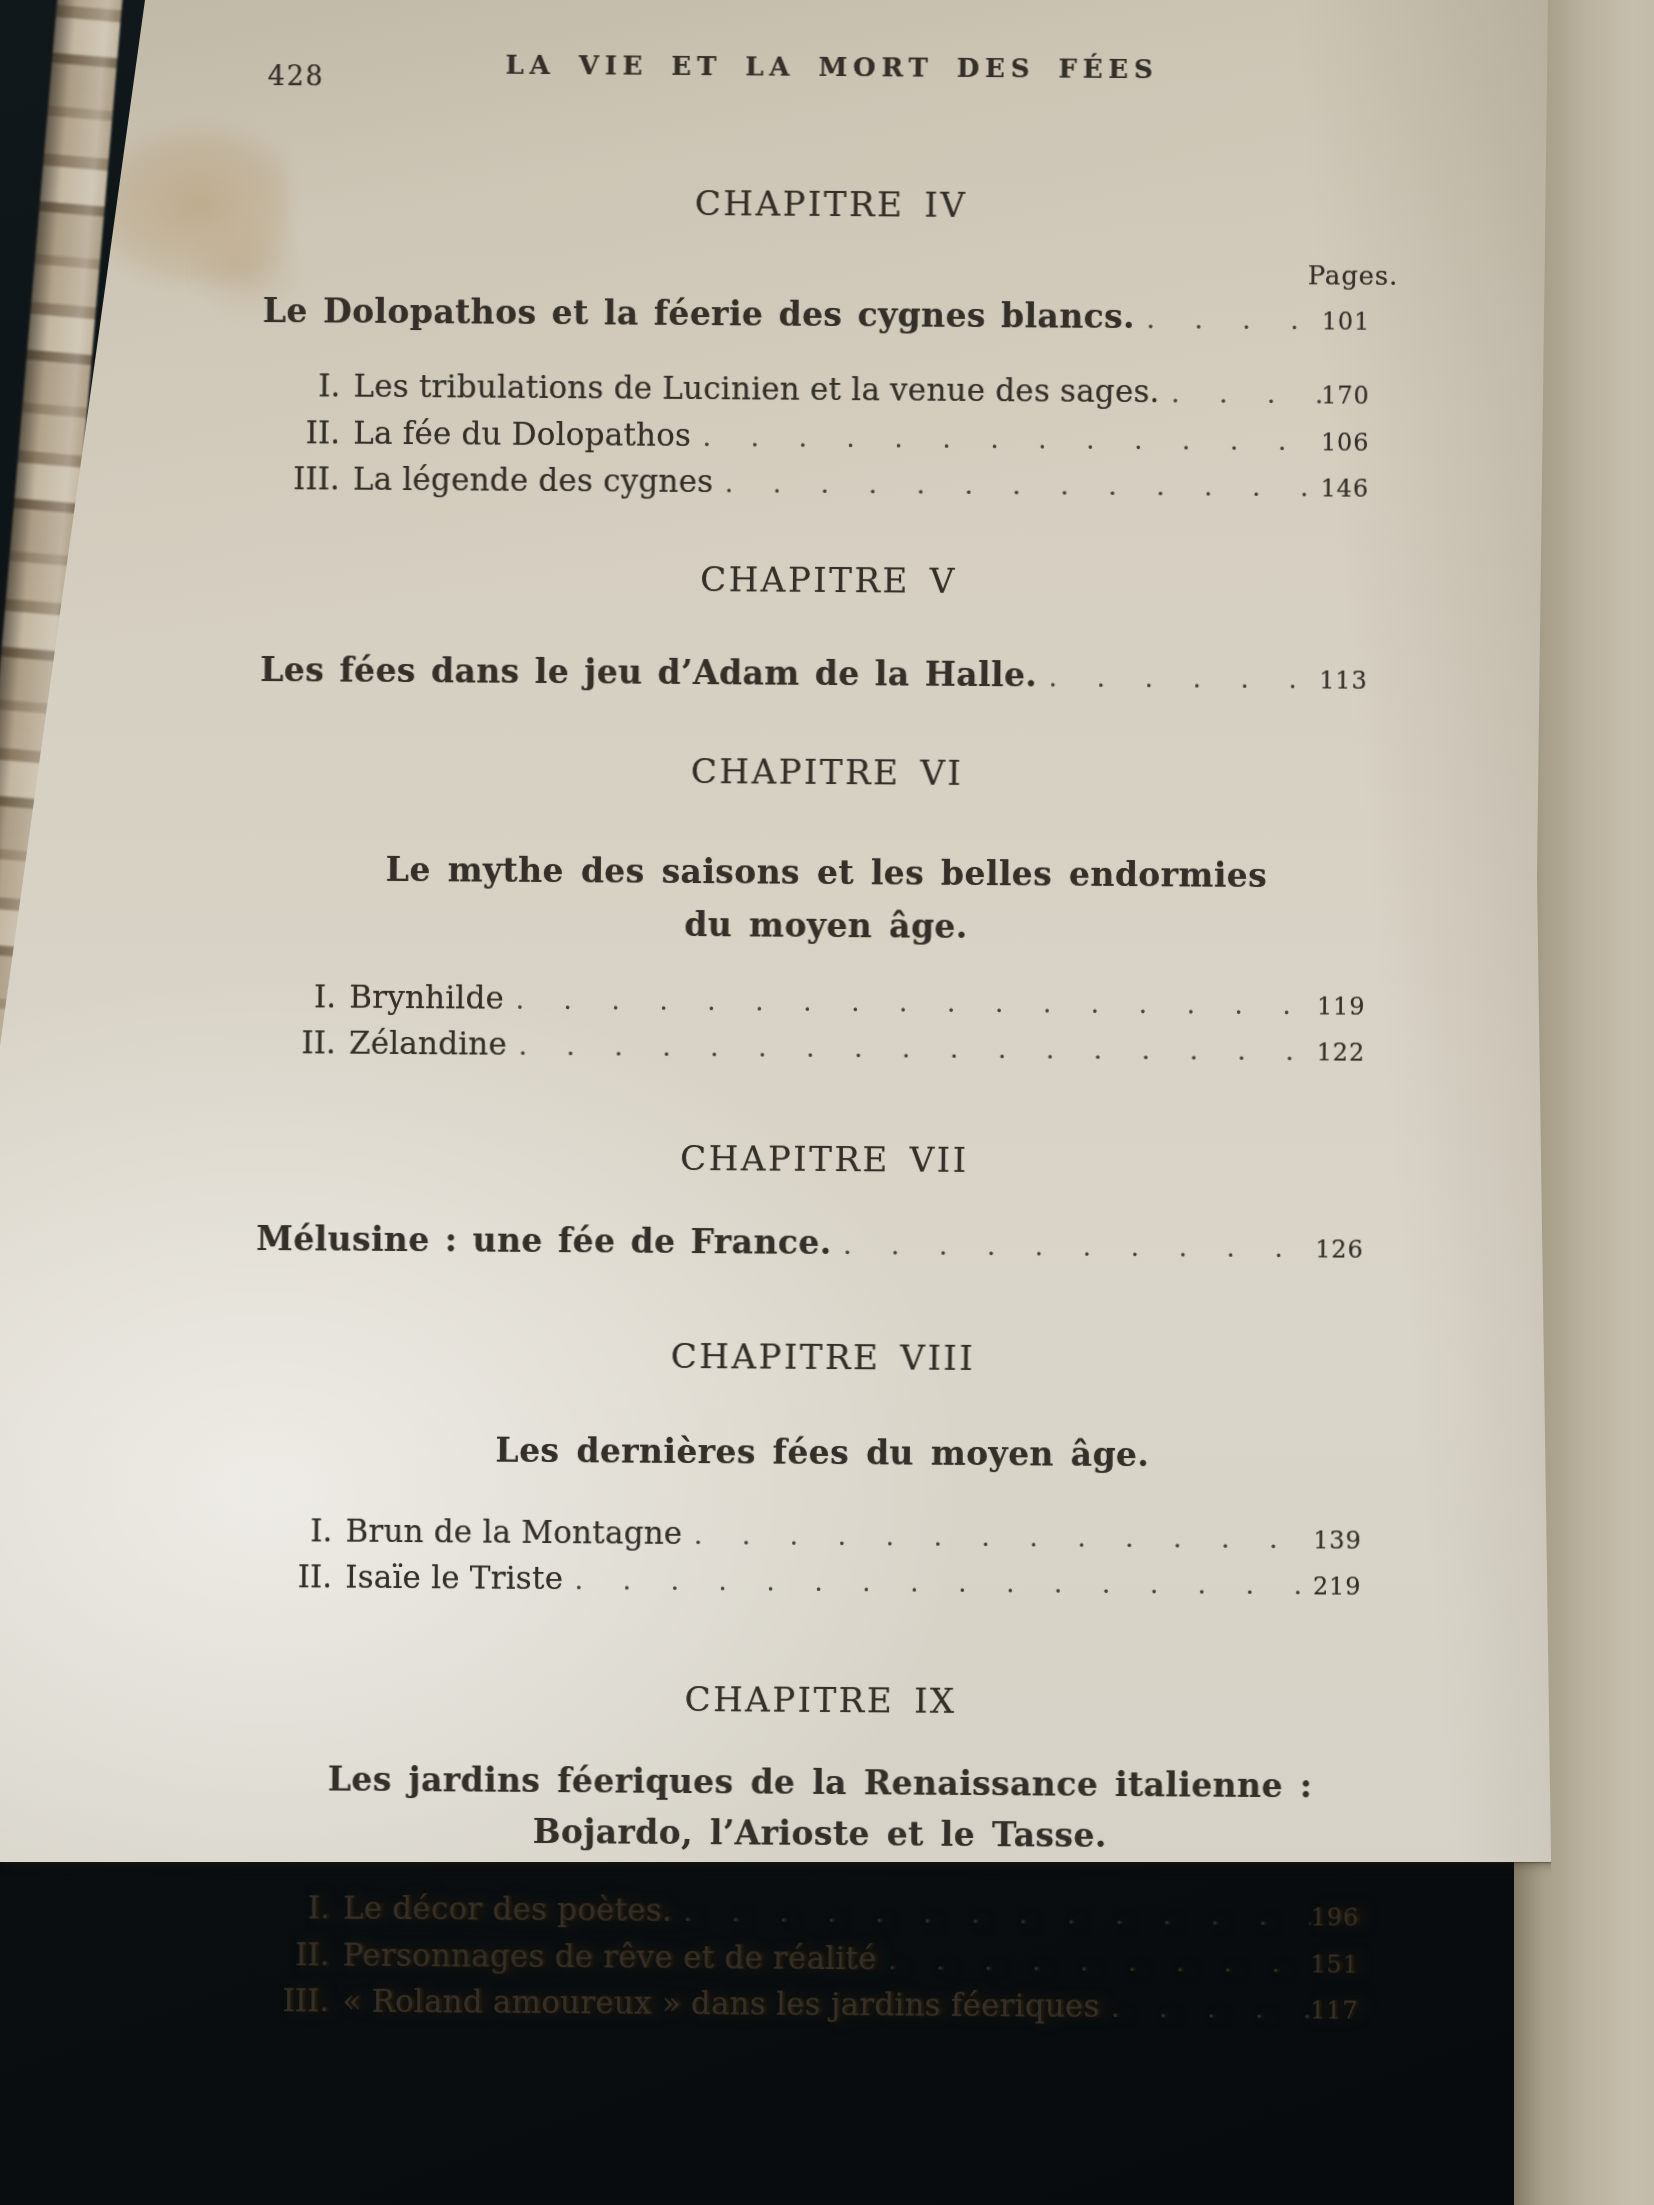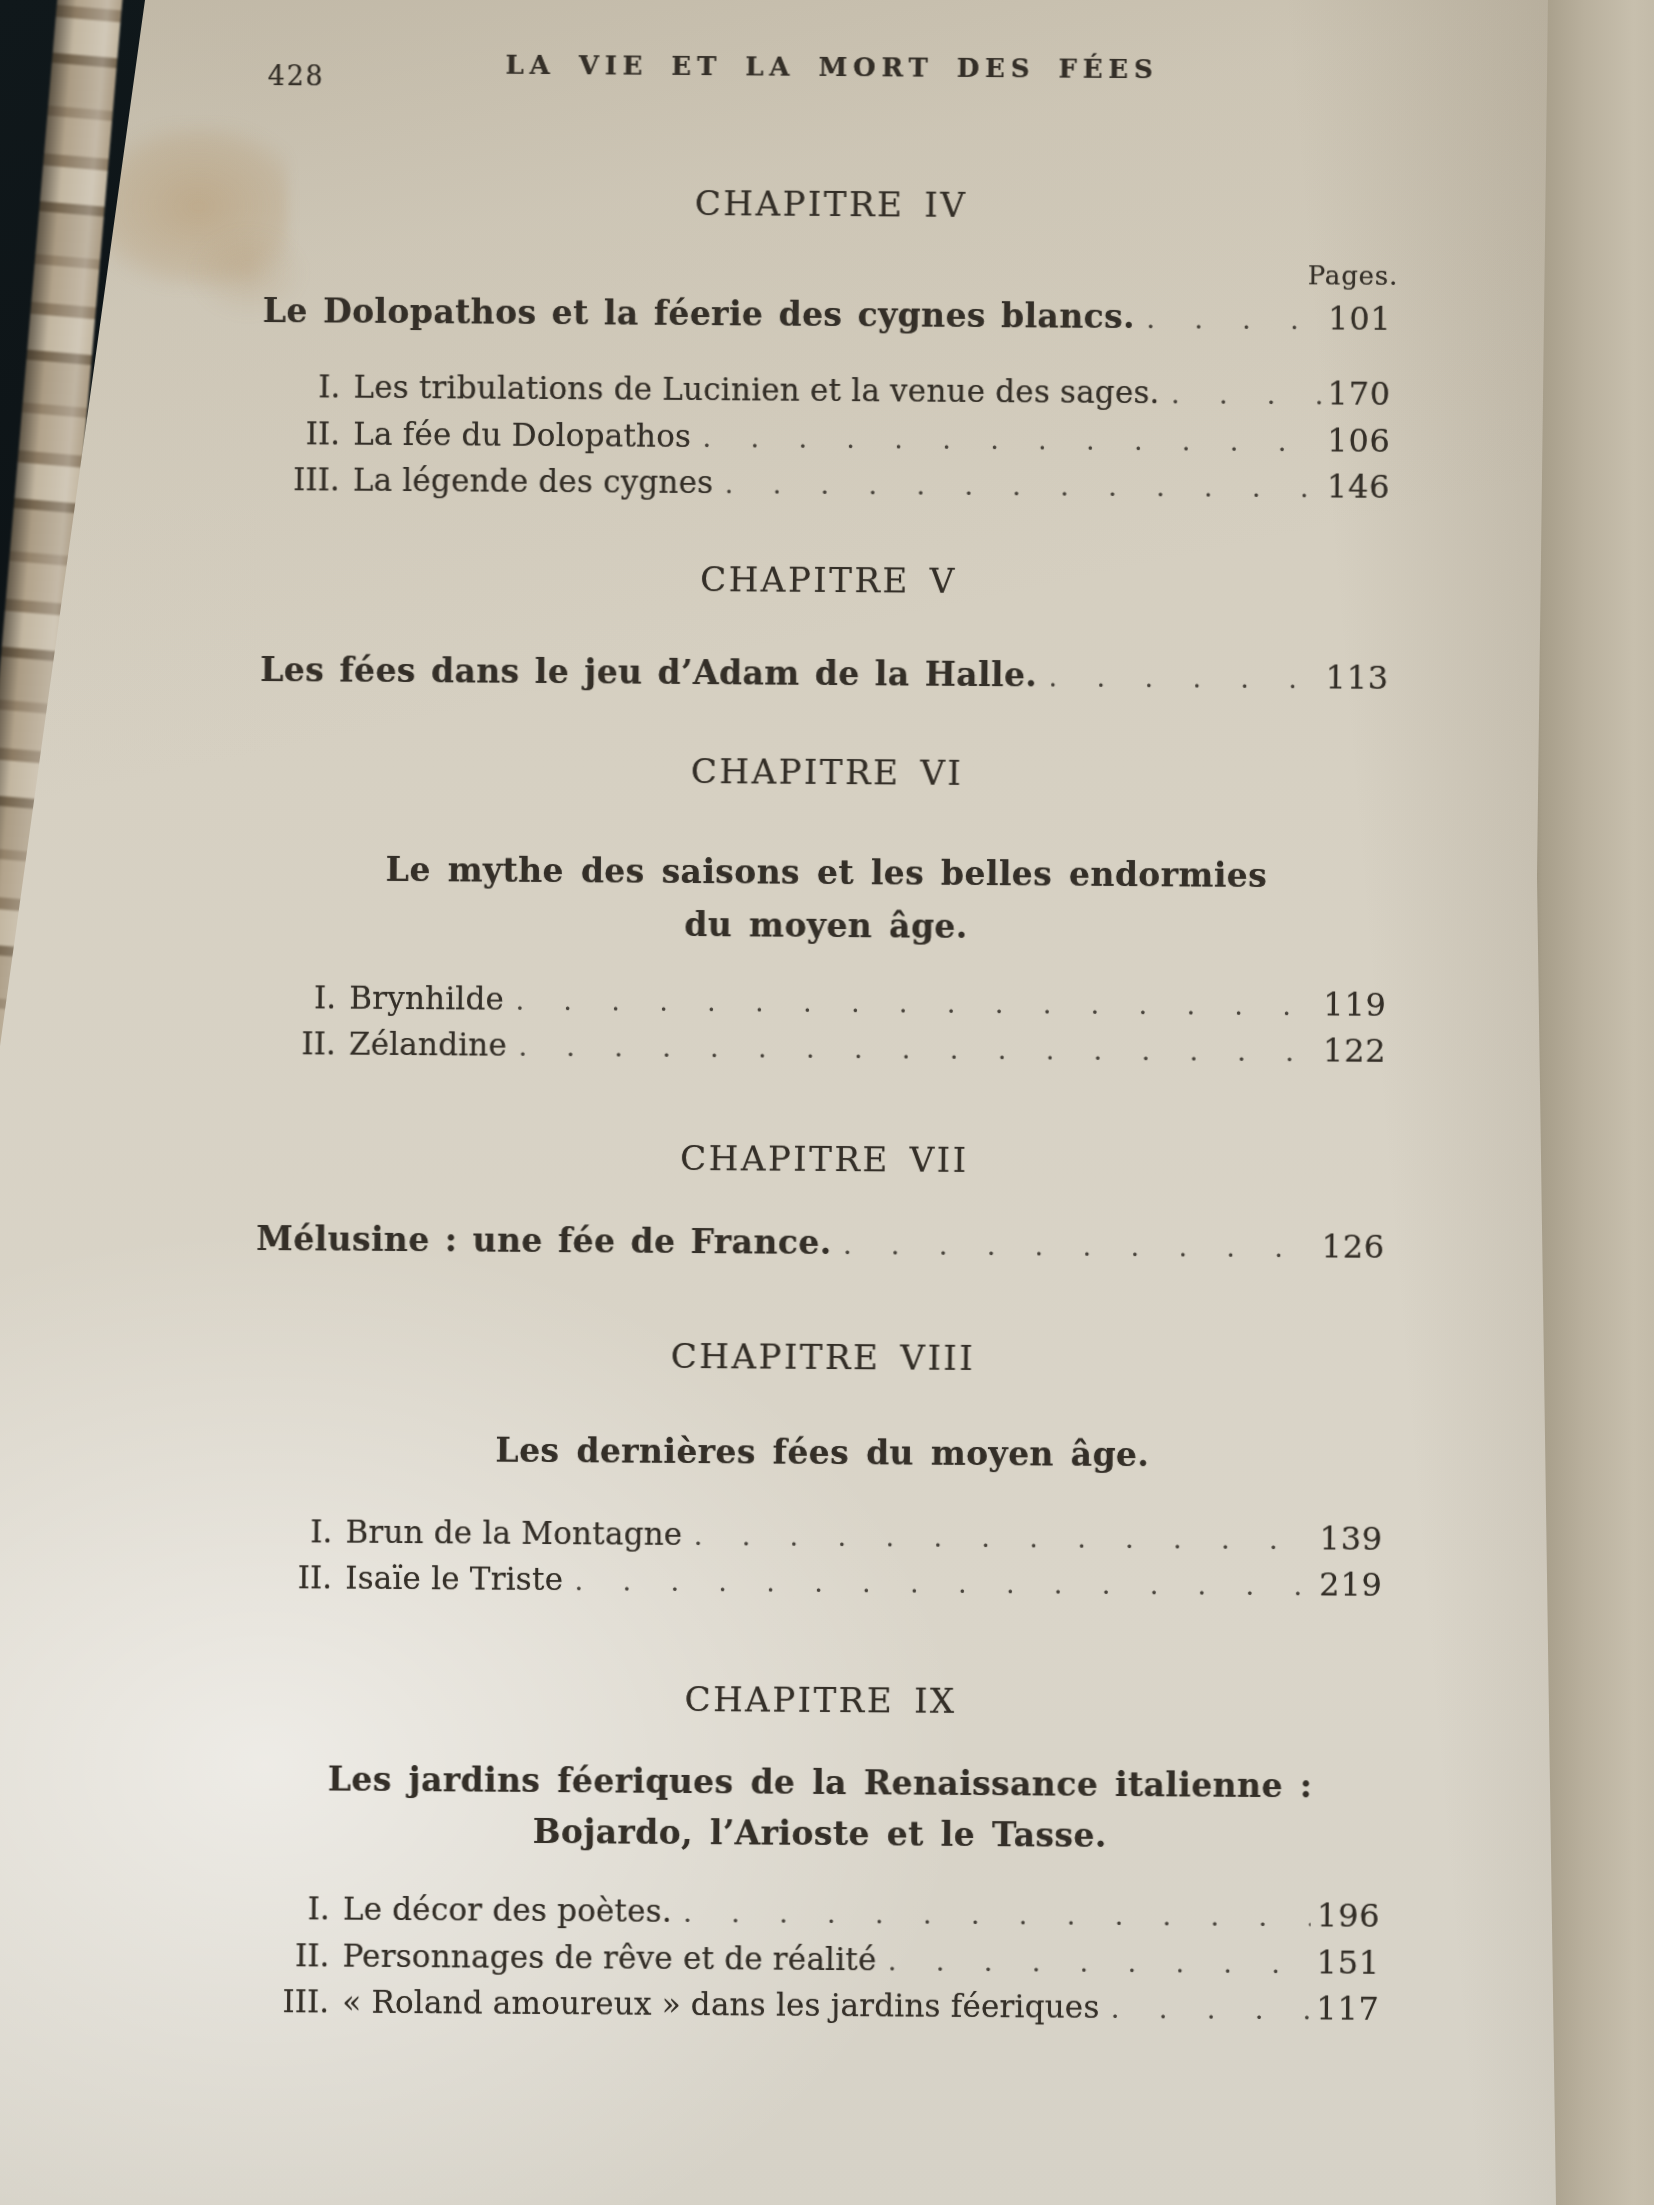--- a/index.html
+++ b/index.html
@@ -12,21 +12,21 @@
   .photo{position:relative;width:1654px;height:2205px;background:linear-gradient(160deg,#10181b 0%,#0b1013 40%,#070b0d 100%);}
 
   
   .page-adjacent{
     position:absolute;left:1514px;top:0;width:141px;height:2205px;
     background:linear-gradient(90deg,#847b67 0%,#a79e8a 20%,#b9b09d 50%,#c7bfad 85%,#c3bba9 100%);
   }
 
   
   .page{
-    position:absolute;left:0;top:0;width:1654px;height:2205px;
+    position:absolute;left:0;top:0;width:1654px;height:1862px;
     clip-path:polygon(145px 0px,1548px 0px,1537px 877px,1556px 2205px,0px 2205px,0px 1046px);
     background:
       linear-gradient(168deg,rgba(150,138,116,.30) 0%,rgba(150,138,116,.10) 13%,rgba(0,0,0,0) 32%),
       linear-gradient(265deg,rgba(90,76,54,.42) 0%,rgba(90,76,54,.20) 5%,rgba(0,0,0,0) 20%),
       radial-gradient(1034px 786px at 16% 80%,rgba(255,255,255,.55),rgba(255,255,255,0) 68%),
       linear-gradient(180deg,#d2cbbb 0%,#d6d0c2 35%,#dad5c9 72%,#d6d2c7 100%);
     filter:drop-shadow(2.5px 0 0.8px rgba(42,30,12,.9)) drop-shadow(7.4px 0 5.8px rgba(42,30,12,.55));
   }
 
   
@@ -78,21 +78,21 @@
   .toc-line{display:flex;align-items:baseline;}
   .main-title{font-weight:700;font-size:33px;white-space:nowrap;word-spacing:3.3px;letter-spacing:0.4px;}
   .center-title{text-align:center;font-weight:700;font-size:33px;white-space:nowrap;word-spacing:5px;letter-spacing:0.4px;}
   .numeral{width:78px;flex:0 0 78px;text-align:right;font-size:31px;margin-right:13.2px;}
   .sub-title{font-size:31px;white-space:nowrap;letter-spacing:0.2px;}
   .leader{
     flex:1 1 auto;overflow:hidden;white-space:nowrap;
     font-size:26px;letter-spacing:15.7px;padding-left:11.6px;
     opacity:.88;
   }
-  .pagenum{flex:0 0 76px;width:76px;text-align:center;font-size:32px;letter-spacing:0.8px;}
+  .pagenum{flex:0 0 76px;width:76px;text-align:left;font-size:24px;letter-spacing:0.8px;}
 </style>
 </head>
 <body>
 
 <div class="photo">
 
   <div class="page-adjacent"></div>
   <div class="deckle"></div>
 
   <div class="page">

